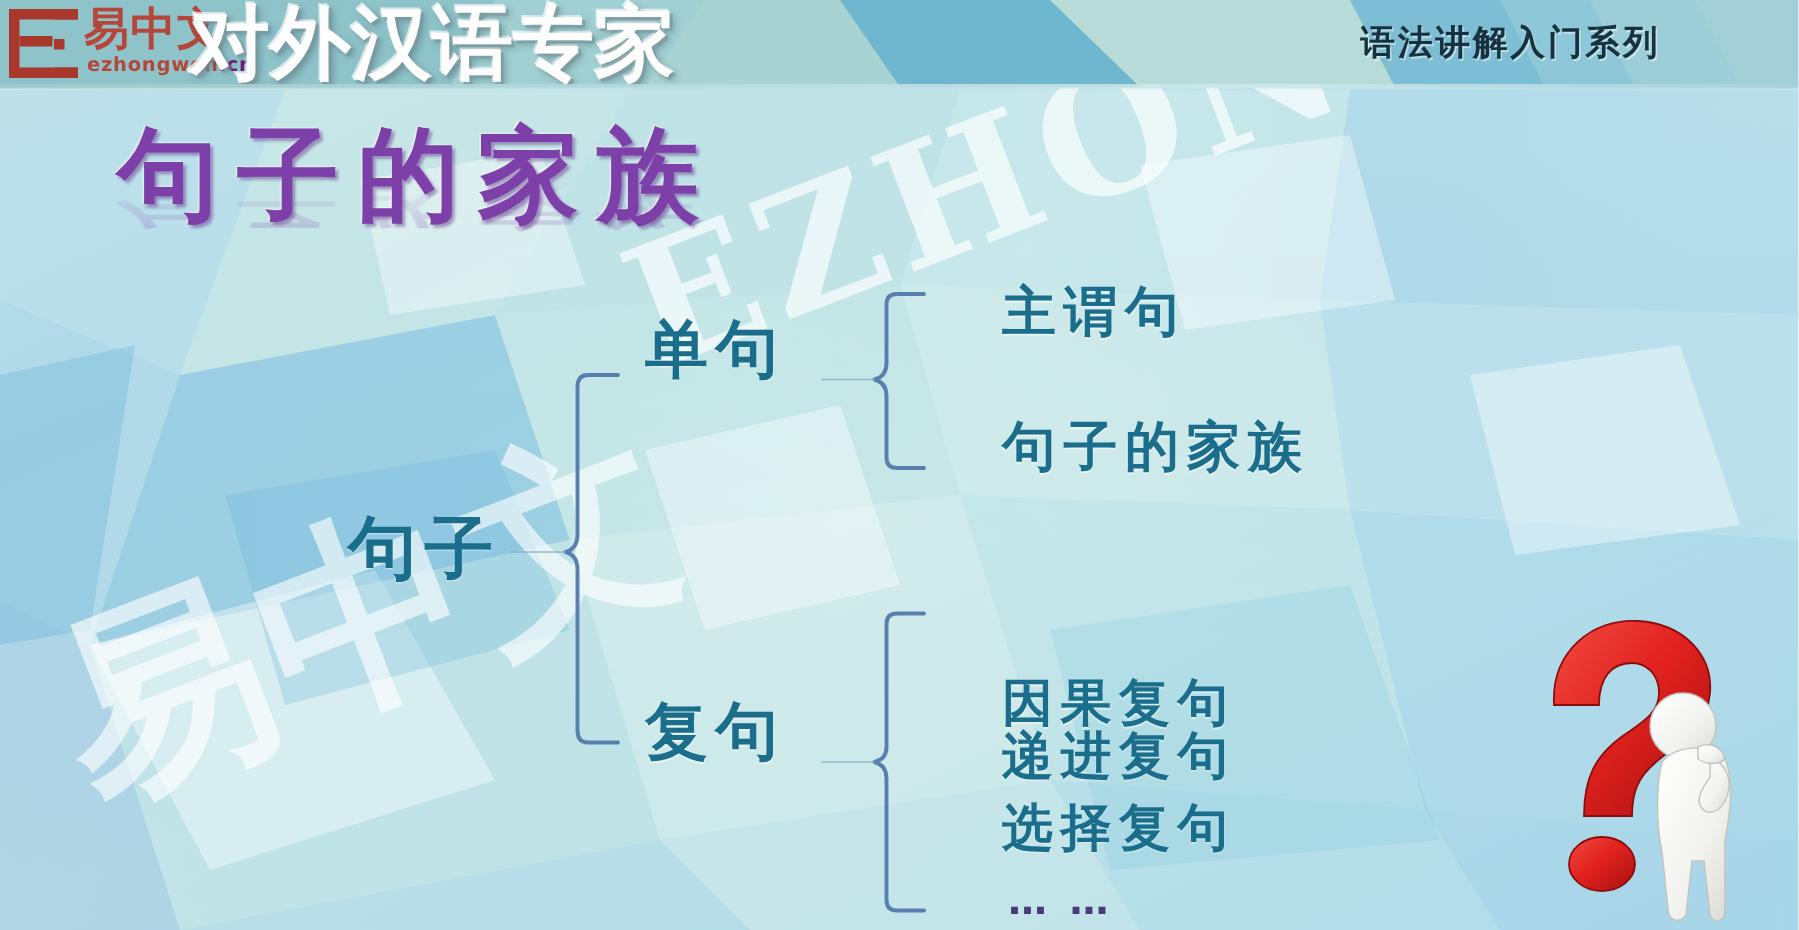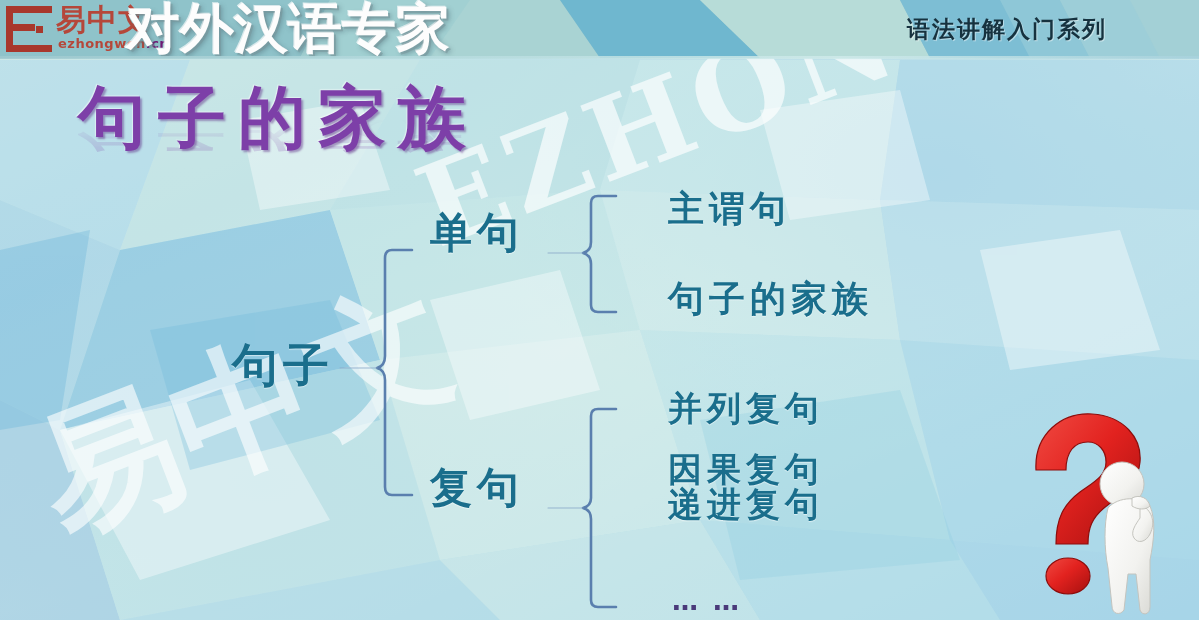--- a/index.html
+++ b/index.html
@@ -271,23 +271,23 @@
     </svg>
   </div>
 
   <div class="node node-l1a">单句</div>
   <div class="node node-root">句子</div>
   <div class="node node-l1b">复句</div>
 
   <div class="node node-l2 n-zwj">主谓句</div>
   <div class="node node-l2 n-fzwj">句子的家族</div>
 
-  <div class="node node-l3 n-bl">并列复句</div>
   <div class="node node-l3 n-yg">因果复句</div>
   <div class="node node-l3 n-dj">递进复句</div>
+  <div class="node node-l3 n-xz">选择复句</div>
 
   <div class="ellipsis">… …</div>
 
   <div class="qmark">
     <svg viewBox="0 0 199 222">
       <defs>
         <linearGradient id="qg" x1="0" y1="0" x2="1" y2="1">
           <stop offset="0%" stop-color="#f04a42"></stop>
           <stop offset="45%" stop-color="#e2221f"></stop>
           <stop offset="100%" stop-color="#a5100f"></stop>

